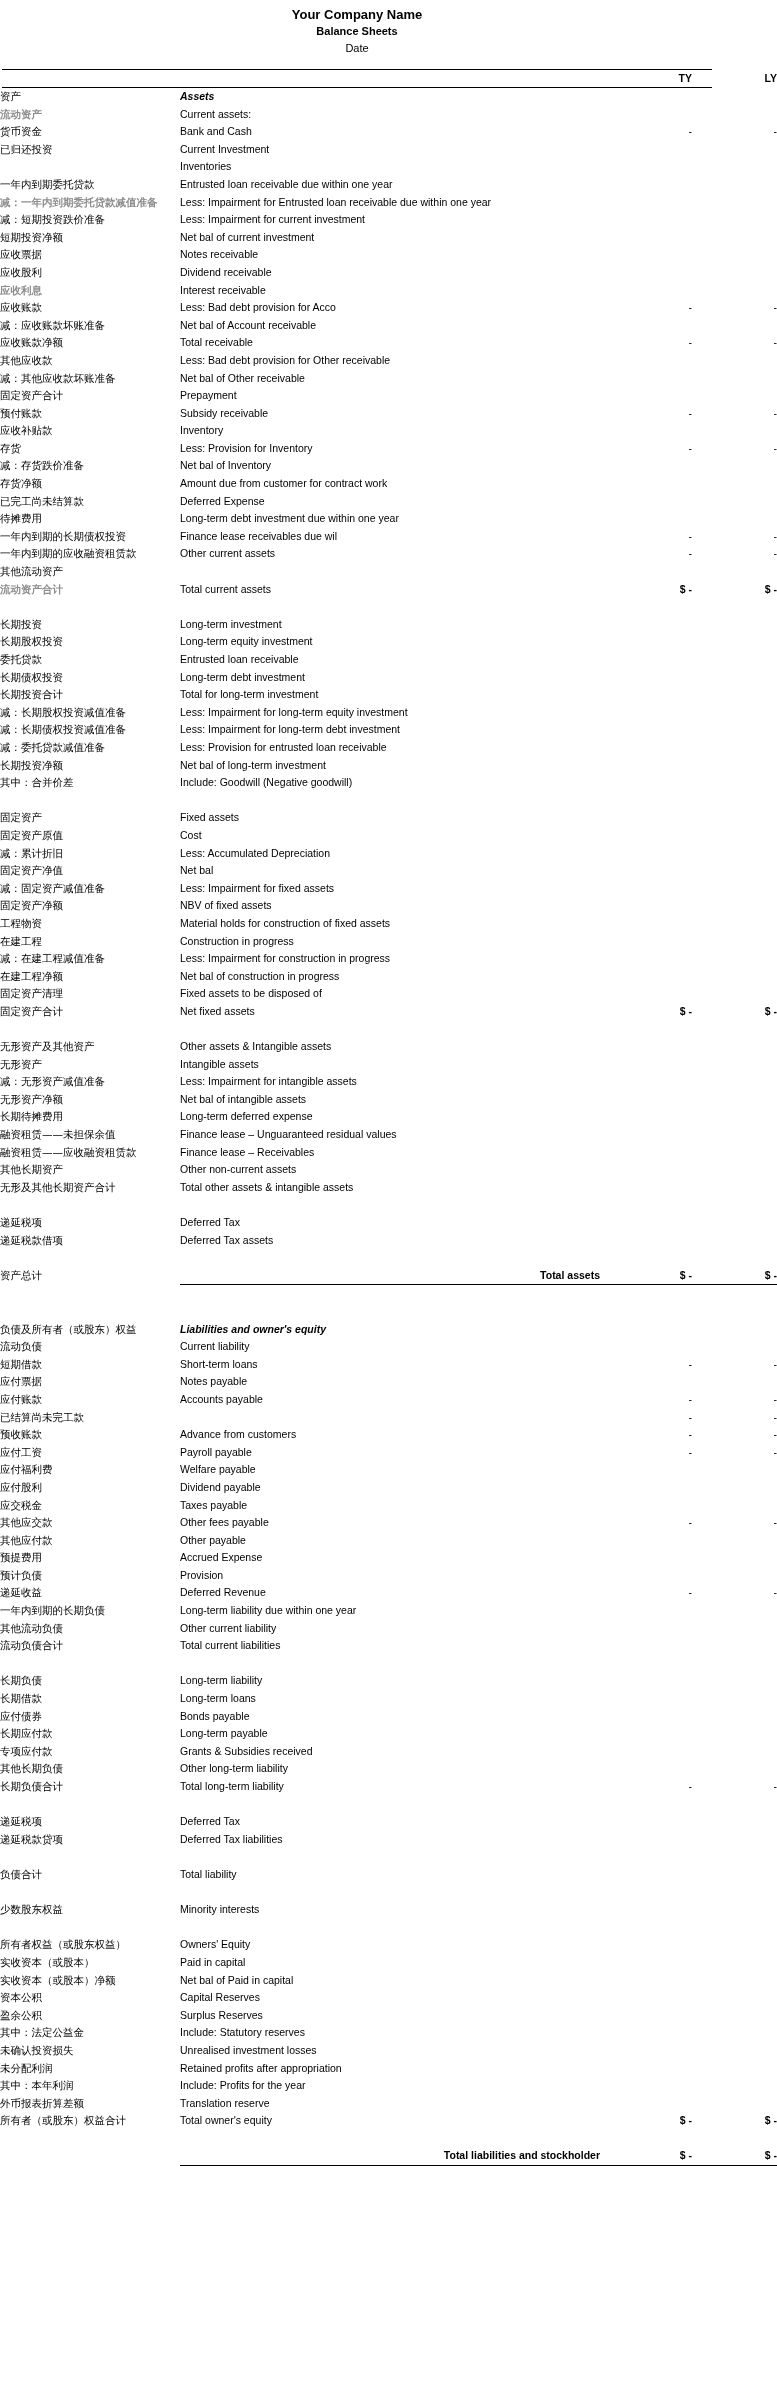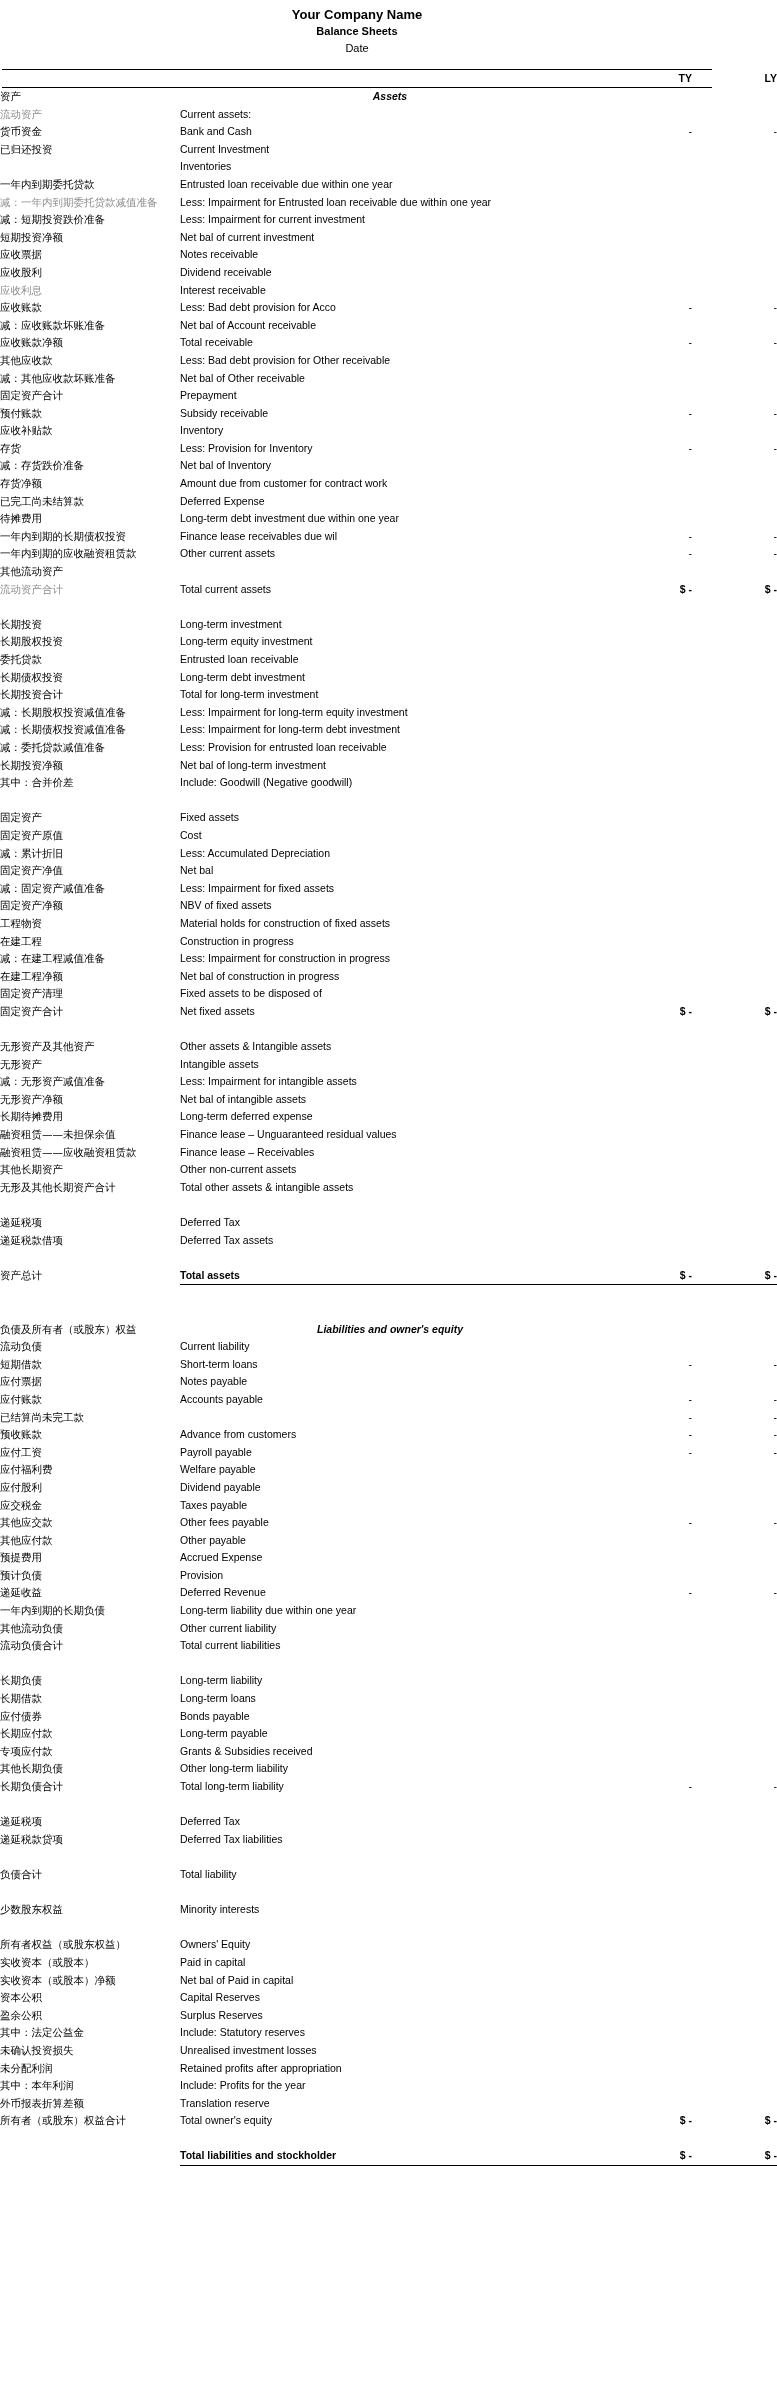--- a/index.html
+++ b/index.html
@@ -84,23 +84,23 @@
   td.ty {
     text-align: right;
     padding-right: 22px;
   }
   td.ly {
     text-align: right;
     padding-right: 4px;
   }
 
   
-  .b  { font-weight: bold; }
-  .bi { font-weight: bold; font-style: italic; text-align: center; }
-  .muted { color: #8d8d8d; }
+  .b  { font-weight: bold; text-align: right; }
+  .bi { font-weight: bold; font-style: italic; }
+  .muted { color: #8d8d8d; font-weight: bold; }
 
   tr.gap td { height: 17.6px; line-height: 17.6px; }
 
   
   tr.colhead td {
     font-weight: bold;
     font-size: 10.5px;
     line-height: 16px;
     padding-bottom: 1px;
   }

